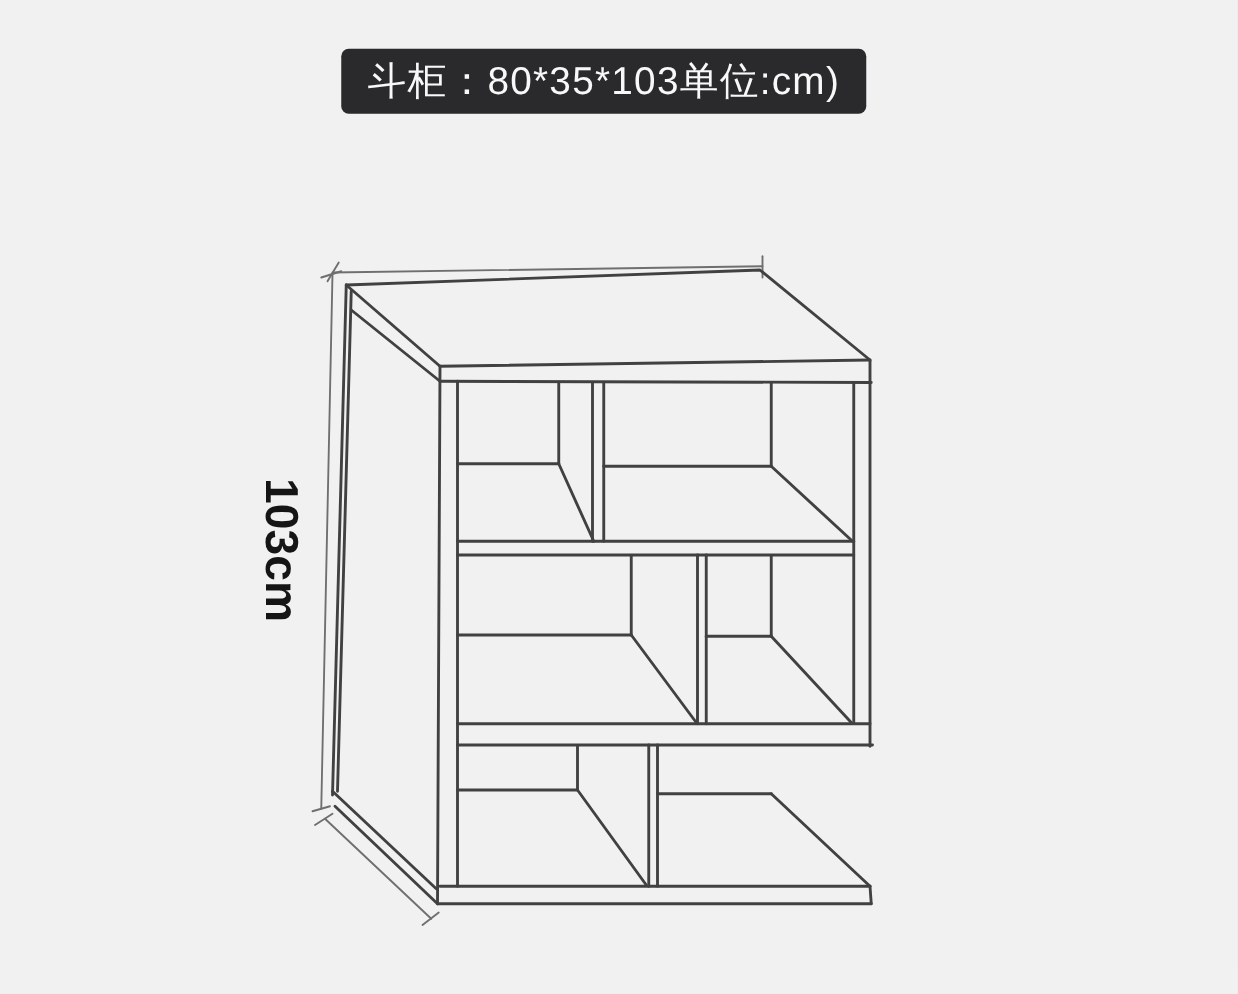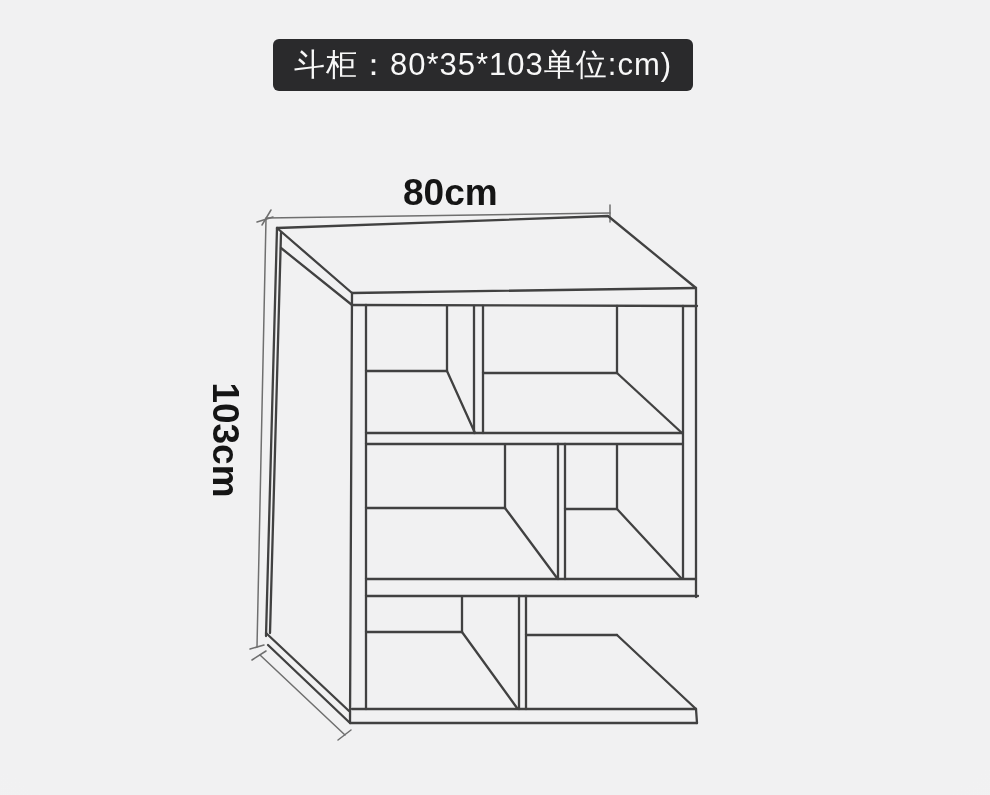--- a/index.html
+++ b/index.html
@@ -123,16 +123,15 @@
       <path d="M519 596 L519 709"></path>
       <path d="M526 596 L526 709"></path>
       <path d="M462 597 L462 632"></path>
       <path d="M366 632 L462 632"></path>
       <path d="M462 632 L517 708"></path>
       <path d="M526 635 L617 635"></path>
       <path d="M617 635 L696 709"></path>
     </g>
   </svg>
 
-  <div class="dim-label" id="lblW">80cm</div>
   <div class="dim-label" id="lblH">103cm</div>
 
 </div>
 
 </body></html>

